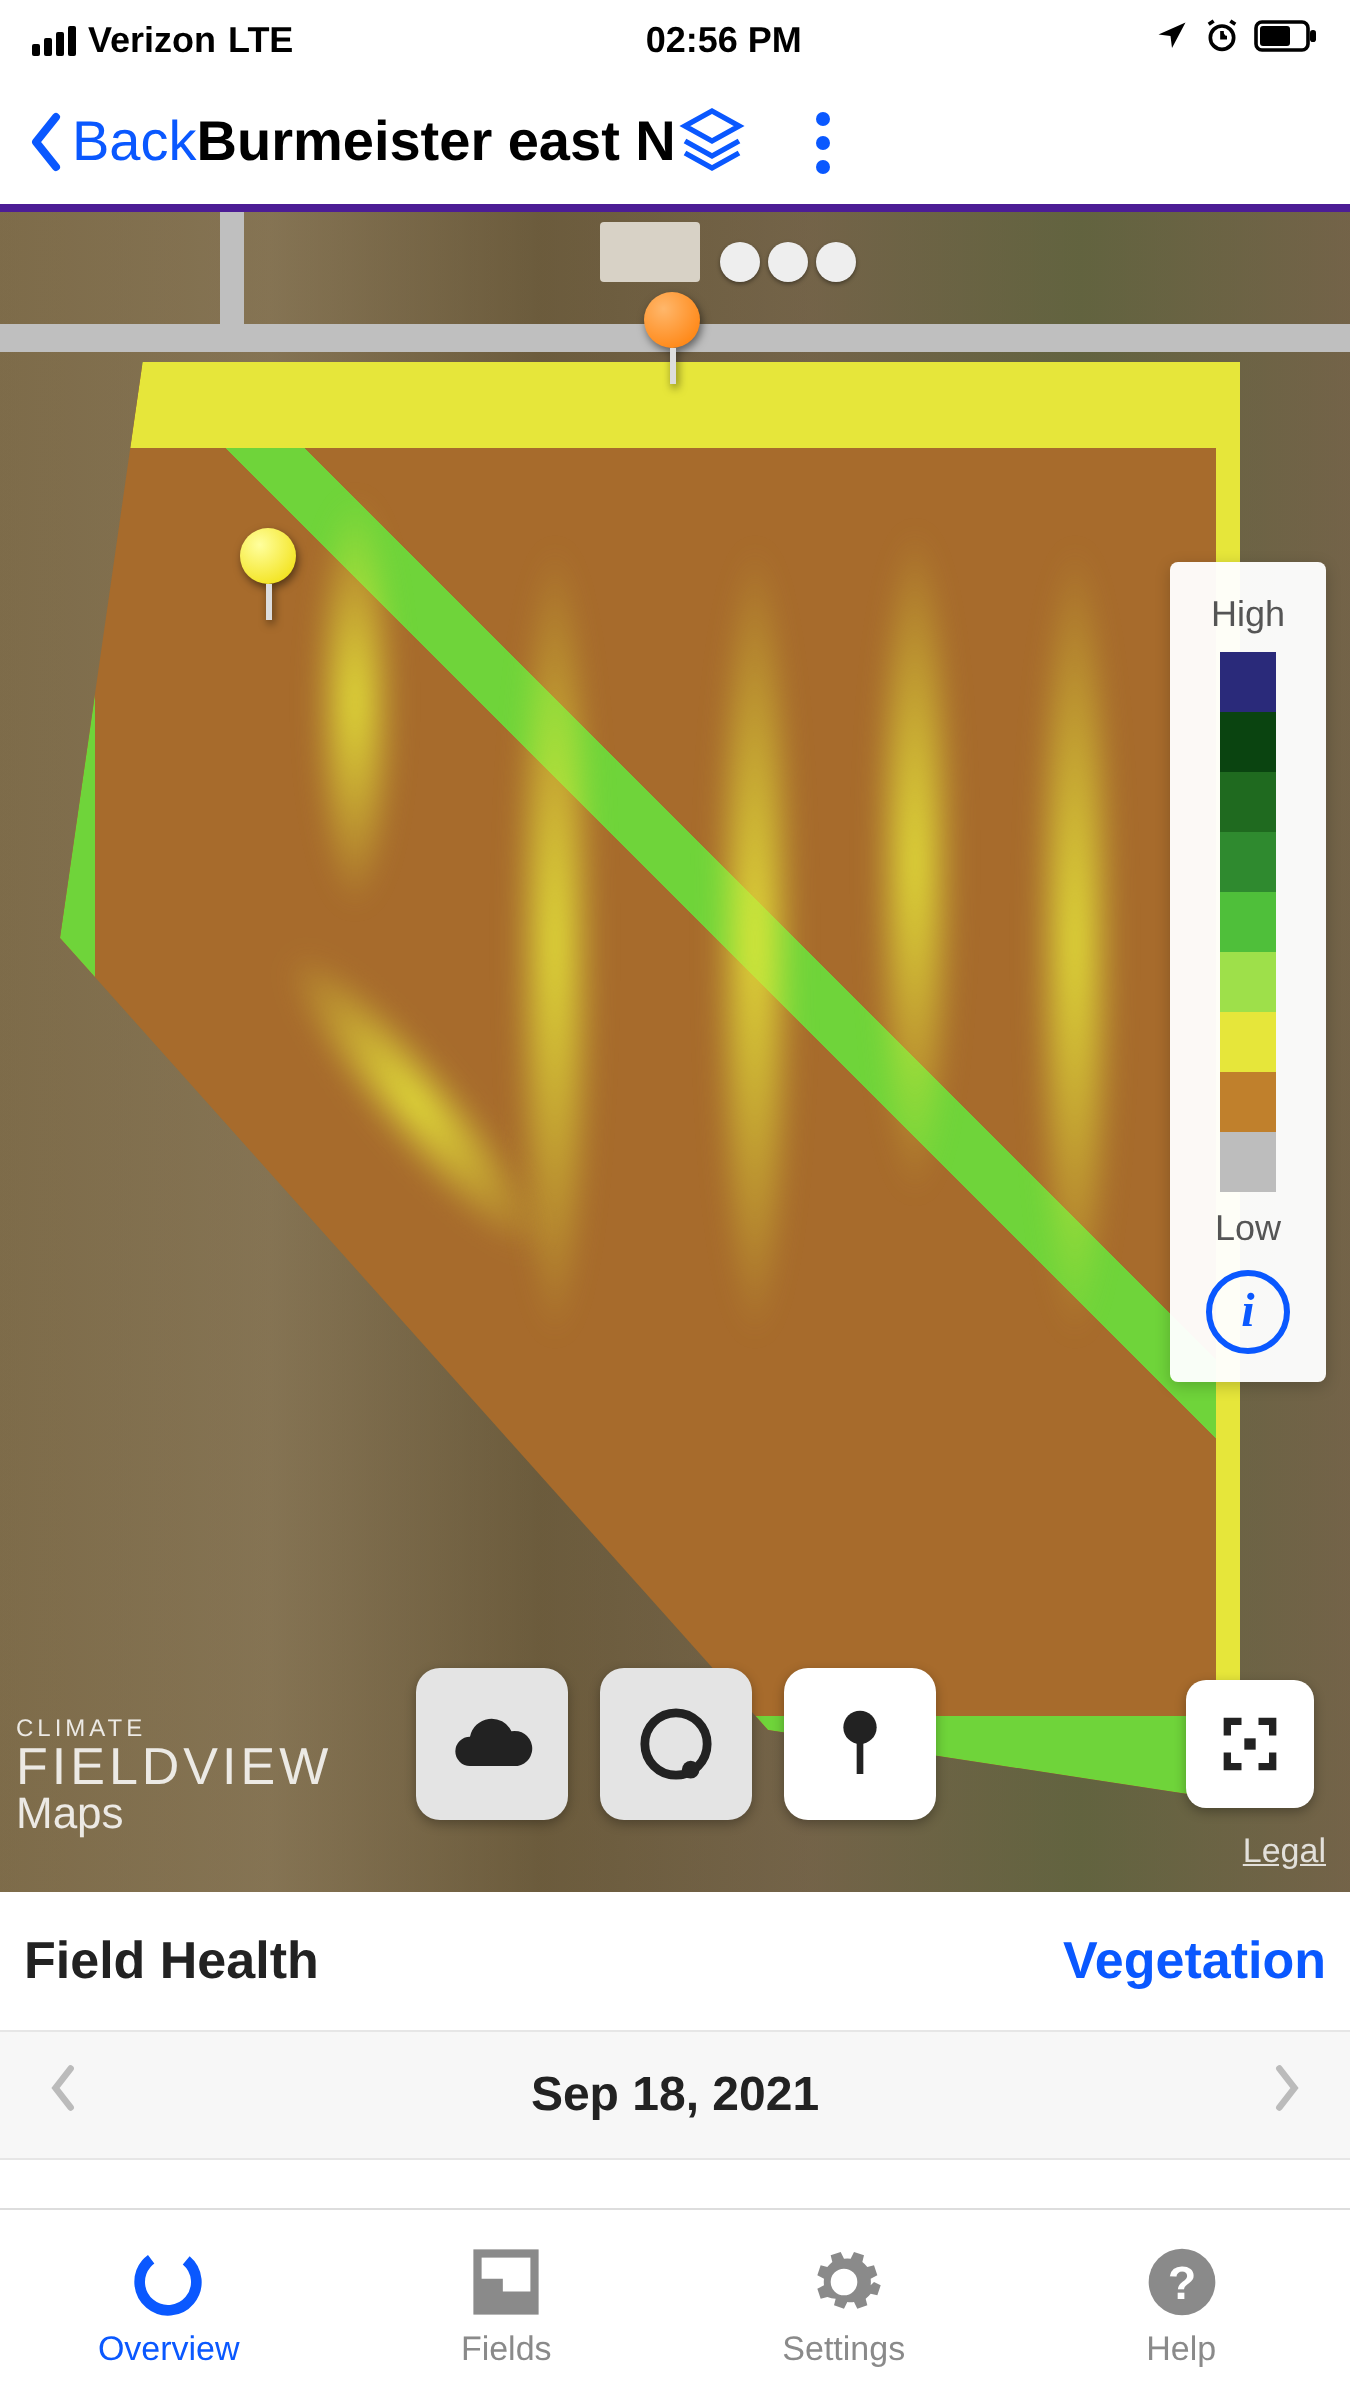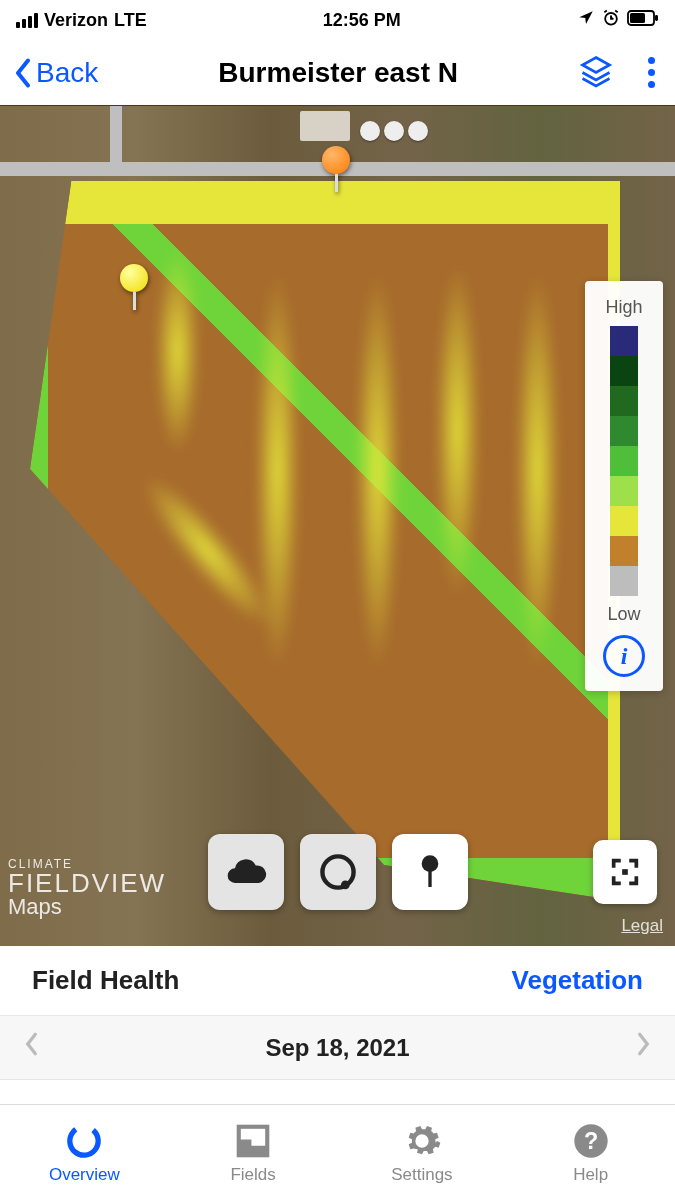--- a/index.html
+++ b/index.html
@@ -2,21 +2,21 @@
 <html><head>
 <meta charset="utf-8">
 <style>
   * { box-sizing: border-box; margin: 0; padding: 0; }
   html, body { width: 675px; height: 1200px; font-family: -apple-system, Helvetica, Arial, sans-serif; background: #fff; overflow: hidden; }
   .status-bar { height: 40px; display: flex; justify-content: space-between; align-items: center; padding: 0 16px; font-size: 18px; font-weight: 600; color: #000; }
   .status-left, .status-right { display: flex; align-items: center; gap: 6px; }
   .signal-dots { display: flex; align-items: flex-end; gap: 2px; }
   .signal-bar { width: 4px; background:#000; border-radius:1px; }
   .b1{height:6px}.b2{height:9px}.b3{height:12px}.b4{height:15px}
-  .nav-bar { height: 66px; display:flex; align-items:center; justify-content:space-between; padding: 0 12px; border-bottom: 1px solid #4c1d95; }
+  .nav-bar { height: 66px; display:flex; align-items:center; padding: 0 12px; border-bottom: 4px solid #4c1d95; }
   .nav-back { display:flex; align-items:center; color:#0a58ff; font-size:28px; gap:2px; }
   .nav-title { font-size:28px; font-weight:700; color:#000; }
   .nav-actions { display:flex; align-items:center; gap:26px; }
   .layers-icon svg, .more-icon { color:#0a58ff; }
   .dot-menu { display:flex; flex-direction:column; gap:5px; padding:8px;}
   .dot-menu div{width:7px;height:7px;border-radius:50%;background:#0a58ff;}
   .map-area { position:relative; width:100%; height:840px; background:#8b7a5e; overflow:hidden; }
   
   .terrain { position:absolute; inset:0;
     background:
@@ -56,21 +56,21 @@
   .legend-scale div { width:28px; height:30px; }
   .lc1{background:#2a2a7a}.lc2{background:#0a4410}.lc3{background:#1f6a1f}.lc4{background:#2f8a2f}.lc5{background:#4fbf3a}.lc6{background:#9ee04a}.lc7{background:#e6e63a}.lc8{background:#c0802c}.lc9{background:#bdbdbd}
   .info-btn { width:42px;height:42px;border:3px solid #0a58ff;border-radius:50%; display:flex;align-items:center;justify-content:center;color:#0a58ff;font-family:Georgia,serif;font-style:italic;font-weight:700;font-size:24px;margin-top:8px;}
   .map-tools { position:absolute; bottom:36px; left:0; right:0; display:flex; justify-content:center; gap:16px; }
   .tool-btn { width:76px; height:76px; border-radius:12px; display:flex;align-items:center;justify-content:center; box-shadow:0 2px 6px rgba(0,0,0,.3);}
   .tool-white{background:#fff;} .tool-grey{background:#e4e4e4;}
   .fullscreen-btn{position:absolute; right:18px; bottom:42px; width:64px;height:64px;border-radius:10px;background:#fff;display:flex;align-items:center;justify-content:center;box-shadow:0 2px 6px rgba(0,0,0,.3);}
   .watermark { position:absolute; left:8px; bottom:28px; color:rgba(255,255,255,.85); font-weight:500; line-height:1; }
   .wm-small{font-size:12px;letter-spacing:2px;} .wm-big{font-size:26px;letter-spacing:2px;font-family:Impact,Arial;text-align:center;} .wm-maps{font-size:22px;}
   .legal { position:absolute; right:12px; bottom:10px; color:rgba(255,255,255,.8); font-size:17px; text-decoration:underline;}
-  .section-row { height:70px; display:flex; align-items:center; justify-content:space-between; padding:0 32px; border-bottom:1.5px solid #e6e6e6; }
+  .section-row { height:70px; display:flex; align-items:center; justify-content:space-between; padding:0 12px; border-bottom:1.5px solid #e6e6e6; }
   .section-title { font-size:26px; font-weight:700; color:#222; }
   .section-link { font-size:26px; font-weight:700; color:#0a58ff; }
   .date-row { height:64px; display:flex; align-items:center; justify-content:space-between; padding:0 22px; background:#f7f7f7; border-bottom:1px solid #e6e6e6;}
   .chev { color:#bbb; font-size:28px; }
   .date-txt { font-size:24px; font-weight:600; color:#222; }
   .tab-bar { position:absolute; bottom:0; left:0; right:0; height:96px; border-top:1.5px solid #ddd; background:#fff; display:flex; }
   .tab { flex:1; display:flex; flex-direction:column; align-items:center; justify-content:center; gap:4px; color:#8a8a8a; font-size:17px;}
   .tab.active{color:#0a58ff;}
   .tab-icon{height:40px;display:flex;align-items:center;justify-content:center;}
 </style>
@@ -81,21 +81,21 @@
   <div class="status-left">
     <span class="signal-dots">
       <span class="signal-bar b1"></span>
         <span class="signal-bar b2"></span>
         <span class="signal-bar b3"></span>
         <span class="signal-bar b4"></span>
     </span>
     <span>Verizon</span>
     <span>LTE</span>
   </div>
-  <div>12:56 PM</div>
+  <div>02:56 PM</div>
   <div class="status-right">
     <span>
       <svg width="18" height="18" viewBox="0 0 24 24">
           <path fill="#000" d="M21 3L3 11l8 1 1 8 9-17z"></path>
         </svg>
     </span>
     <span>
       <svg width="20" height="20" viewBox="0 0 24 24">
           <circle cx="12" cy="13" r="7" fill="none" stroke="#000" stroke-width="2.2"></circle>
           <path stroke="#000" stroke-width="2.2" d="M12 9v4h3M4 5l3-2M20 5l-3-2"></path>

